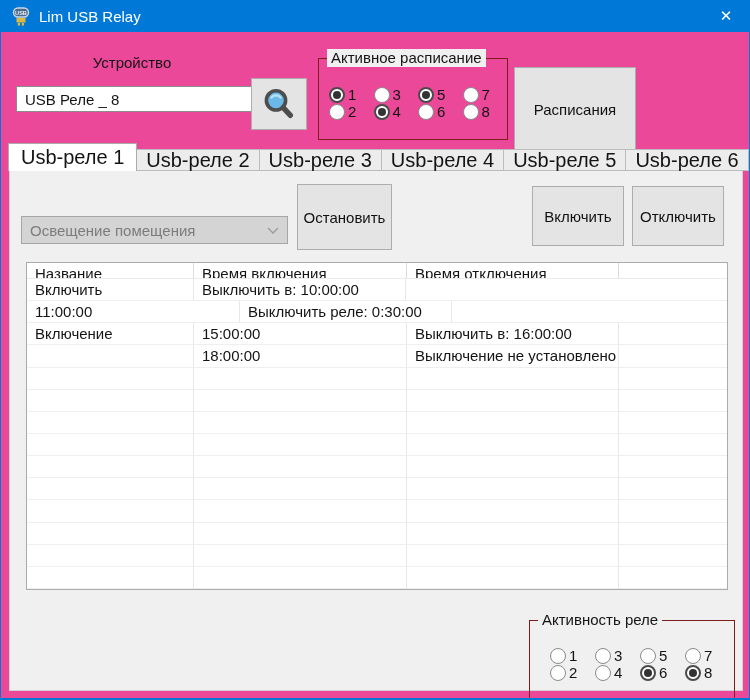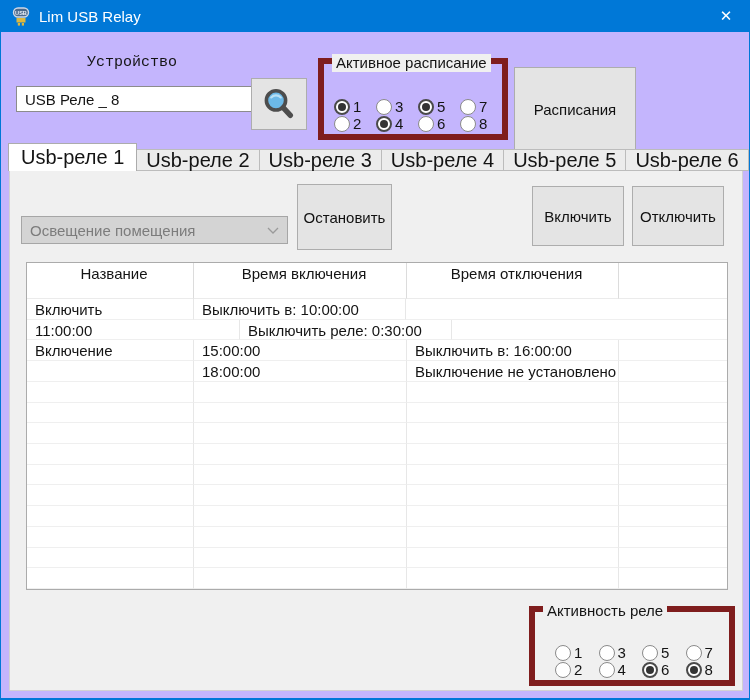--- a/index.html
+++ b/index.html
@@ -1,37 +1,37 @@
 <!DOCTYPE html>
 <html style="--accent: #0078d7;"><head>
 <meta charset="utf-8">
 <style>
   :root{ --accent:#0078d7; }
   html,body{margin:0;padding:0;background:#d7d7d7;}
   body{font-family:"Liberation Sans",sans-serif;font-size:15px;color:#141414;}
-  .window{position:relative;width:750px;height:700px;background:#c4b5fd;
+  .window{position:relative;width:750px;height:700px;background:#ec4899;
     border-left:1px solid var(--accent);border-right:1px solid var(--accent);
     border-bottom:2px solid var(--accent);box-sizing:border-box;overflow:hidden;}
   
   .titlebar{position:absolute;left:0;top:0;right:0;height:32px;background:var(--accent);
     display:flex;align-items:center;color:#fff;}
   .titlebar .app-icon{margin:0 8px 0 10px;width:20px;height:20px;flex:none;}
   .titlebar .title{font-size:15px;}
   .close-btn{margin-left:auto;width:46px;height:32px;display:flex;align-items:center;
     justify-content:center;color:#fff;font-size:15px;}
   
   .btn{position:absolute;background:#e4e4e4;border:1px solid #adadad;display:flex;
     align-items:center;justify-content:center;font-size:15px;color:#111;box-sizing:border-box;}
   .combo{position:absolute;background:#fff;border:1px solid #8c8c8c;display:flex;
     align-items:center;box-sizing:border-box;padding:0 8px;}
   .combo .val{flex:1;white-space:nowrap;overflow:hidden;}
   .combo.disabled{background:#d4d4d4;border-color:#a6a6a6;color:#7c7c7c;}
   .lbl{position:absolute;text-align:center;}
-  .group{position:absolute;border:6px solid #7f1d1d;box-sizing:border-box;
-    display:flex;flex-direction:column;justify-content:flex-end;}
+  .group{position:absolute;border:1px solid #7f1d1d;box-sizing:border-box;
+    display:flex;flex-direction:column;justify-content:center;}
   .group .legend{position:absolute;top:-10px;left:8px;background:#f0f0f0;padding:0 4px;
     line-height:18px;font-size:15px;}
   .radio-row{display:flex;}
   .radio-cell{display:flex;align-items:center;width:45px;}
   .radio{width:16px;height:16px;border-radius:50%;border:1px solid #8a8a8a;background:#fff;
     box-sizing:border-box;display:inline-flex;align-items:center;justify-content:center;flex:none;}
   .radio.on{border:2px solid #4a4a4a;}
   .radio.on::after{content:"";width:8px;height:8px;border-radius:50%;background:#333;}
   .radio + span{margin-left:3px;}
   
@@ -40,21 +40,21 @@
   .tab{height:22px;line-height:21px;padding:0 9px;background:#ececec;border:1px solid #bcbcbc;
     border-left:none;font-size:20px;box-sizing:border-box;white-space:nowrap;margin-top:38px;}
   .tab:first-child{border-left:1px solid #bcbcbc;}
   .tab.active{height:28px;line-height:26px;background:#fff;border:1px solid #acacac;
     border-bottom:none;padding:0 12px;}
   .pane{position:absolute;left:8px;top:170px;width:734px;height:521px;
     border:1px solid #d2d2d2;background:#f0f0f0;box-sizing:border-box;z-index:1;}
   
   .table{position:absolute;left:25px;top:262px;width:702px;height:328px;background:#fff;
     border:1px solid #ababab;box-sizing:border-box;display:flex;flex-direction:column;z-index:2;}
-  .thead{display:flex;flex:none;height:36px;text-align:center;}
+  .thead{display:flex;flex:none;height:16px;}
   .trow{display:flex;flex:1;min-height:0;}
   .tcell{box-sizing:border-box;padding:2px 0 0 8px;white-space:nowrap;overflow:hidden;
     font-size:15px;border-right:1px solid #e7e7e7;border-bottom:1px solid #efefef;}
   .thead .tcell{border-right:1px solid #dcdcdc;border-bottom:1px solid #ebebeb;}
   .c0{width:167px;flex:none;} .c1{width:213px;flex:none;} .c2{width:212px;flex:none;}
   .c3{flex:1;border-right:none !important;}
   .chev{flex:none;}
 </style>
 </head>
 <body>
@@ -68,21 +68,21 @@
       <rect x="5.5" y="12" width="9" height="4.5" fill="#dcb83e"></rect>
       <rect x="6.8" y="17" width="2.2" height="2.6" fill="#dcb83e"></rect>
       <rect x="10.8" y="17" width="2.2" height="2.6" fill="#dcb83e"></rect>
     </svg>
     <span class="title">Lim USB Relay</span>
     <div class="close-btn">
       <span>✕</span>
     </div>
   </div>
 
-  <div class="lbl" style="left:15px;top:54px;width:232px;font-family:Liberation Mono, monospace;">Устройство</div>
+  <div class="lbl" style="left:15px;top:54px;width:232px;">Устройство</div>
   <div class="combo" style="left:15px;top:86px;width:276px;height:26px;">
     <span class="val">USB Реле _ 8</span>
     <svg class="chev" width="12" height="7">
         <polyline points="1,1 6,6 11,1" fill="none" stroke="#5f6a75" stroke-width="1.3"></polyline>
       </svg>
   </div>
   <div class="btn" style="left:250px;top:78px;width:56px;height:52px;">
     <svg width="36" height="36" viewBox="0 0 30 30">
       <circle cx="12.5" cy="12" r="8" fill="#6cb9e8" stroke="#4d4d4d" stroke-width="3"></circle>
       <path d="M8.5 9.5 a5.5 5.5 0 0 1 8 0" fill="none" stroke="#b9e0f5" stroke-width="1.8" stroke-linecap="round"></path>
@@ -251,21 +251,21 @@
         </div>
         <div class="trow">
           <div class="tcell c0"></div>
           <div class="tcell c1"></div>
           <div class="tcell c2"></div>
           <div class="tcell c3"></div>
         </div>
       </div>
   </div>
 
-  <div class="group" style="left:528px;top:606px;width:206px;height:80px;padding:10px 0 2px 20px;z-index:2;">
+  <div class="group" style="left:528px;top:620px;width:206px;height:80px;padding:10px 0 2px 20px;z-index:2;">
     <span class="legend">Активность реле</span>
     <div>
         <div class="radio-row">
           <label class="radio-cell">
             <span class="radio"></span>
             <span>1</span>
           </label>
           <label class="radio-cell">
             <span class="radio"></span>
             <span>3</span>

